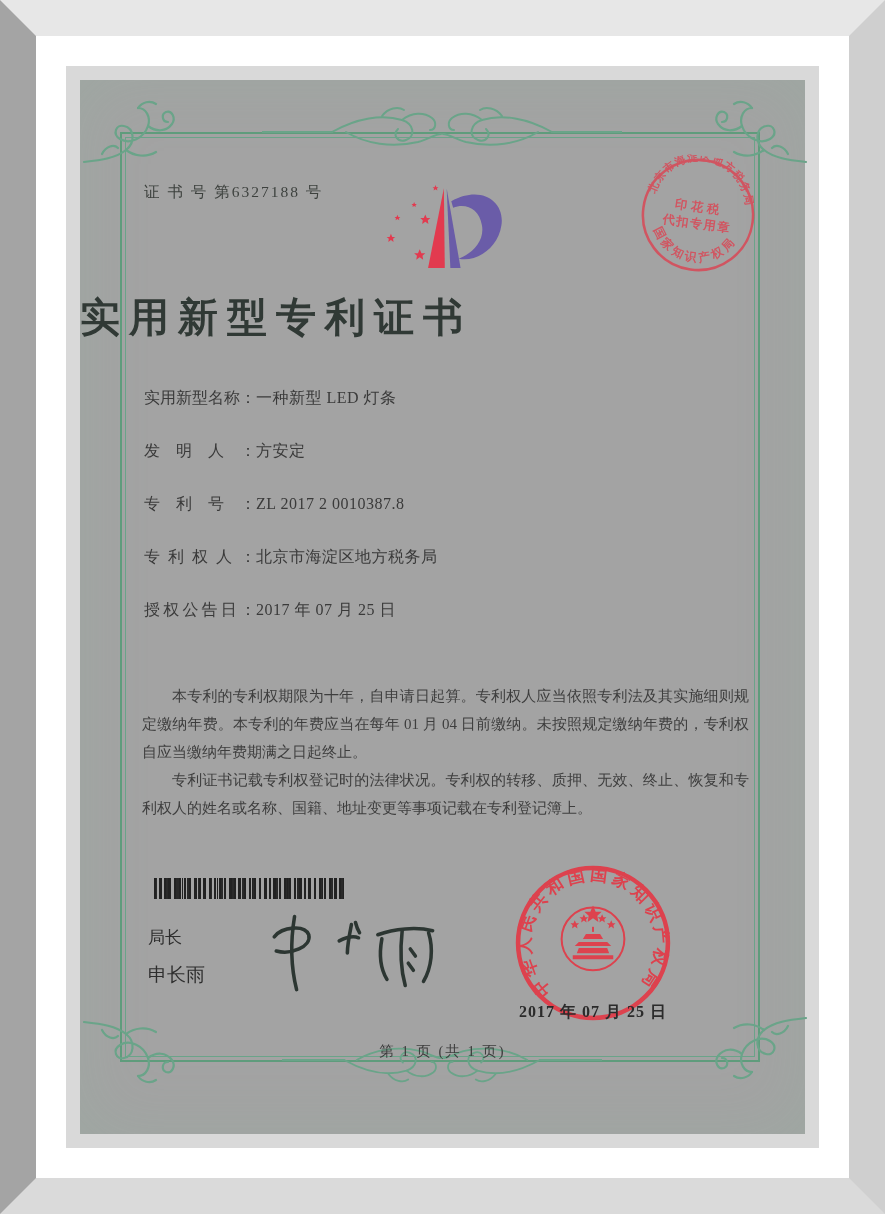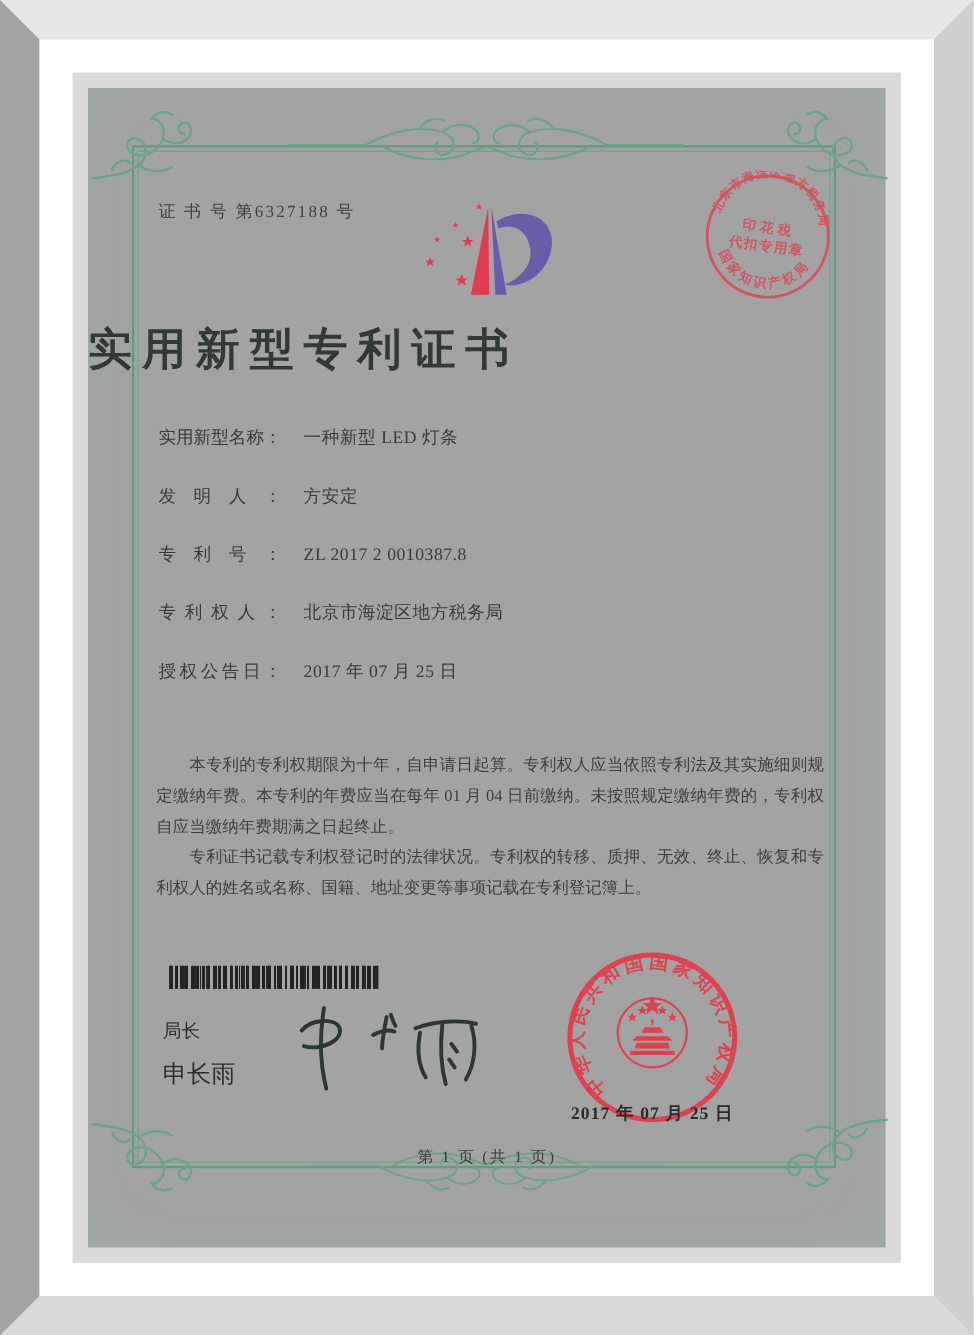--- a/index.html
+++ b/index.html
@@ -24,31 +24,31 @@
   .logo{position:absolute;left:297px;top:93px;width:130px;height:112px;}
   .tax-stamp{position:absolute;left:559px;top:76px;width:118px;height:118px;
     transform:rotate(8deg);opacity:.85;}
   .title{position:absolute;left:0;right:0;top:210px;text-align:left;
     font-size:40px;font-weight:600;letter-spacing:9px;color:#303935;}
   .fields{position:absolute;left:64px;right:56px;top:308px;}
   .field-row{height:18px;margin-bottom:35px;font-size:16px;color:#3a3a3a;
     white-space:nowrap;}
   .f-label{display:inline-block;width:112px;text-align:justify;
     text-align-last:justify;font-family:Liberation Mono, monospace;}
-  .f-value{margin-left:20px;letter-spacing:.5px;}
+  .f-value{margin-left:0;letter-spacing:.5px;}
   .paras{position:absolute;left:62px;right:56px;top:602px;font-size:15px;
     line-height:28px;color:#3e3e3e;text-align:justify;}
   .paras p{margin:0;text-indent:2em;}
   .barcode{position:absolute;left:74px;top:798px;width:190px;height:21px;
     background:
       repeating-linear-gradient(90deg,#222 0 2px,transparent 2px 5px),
       repeating-linear-gradient(90deg,#222 0 1px,transparent 1px 7px),
       repeating-linear-gradient(90deg,#2a2a2a 0 3px,transparent 3px 11px);}
   .director-title{position:absolute;left:68px;top:846px;font-size:17px;color:#2e2e2e;}
-  .director-name{position:absolute;left:68px;top:882px;font-size:22px;color:#2e2e2e;}
+  .director-name{position:absolute;left:68px;top:882px;font-size:19px;color:#2e2e2e;}
   .signature{position:absolute;left:178px;top:826px;width:198px;height:92px;}
   .office-seal{position:absolute;left:432px;top:782px;width:162px;height:162px;
     opacity:.92;z-index:2;}
   .seal-date{position:absolute;left:408px;top:922px;width:210px;text-align:center;
     font-size:16px;font-weight:600;letter-spacing:1px;color:#2b2b2b;z-index:3;}
   .footer-page{position:absolute;left:0;right:0;top:962px;text-align:center;
     font-size:14.5px;letter-spacing:2px;color:#3c3c3c;}
 </style>
 </head>
 <body>

